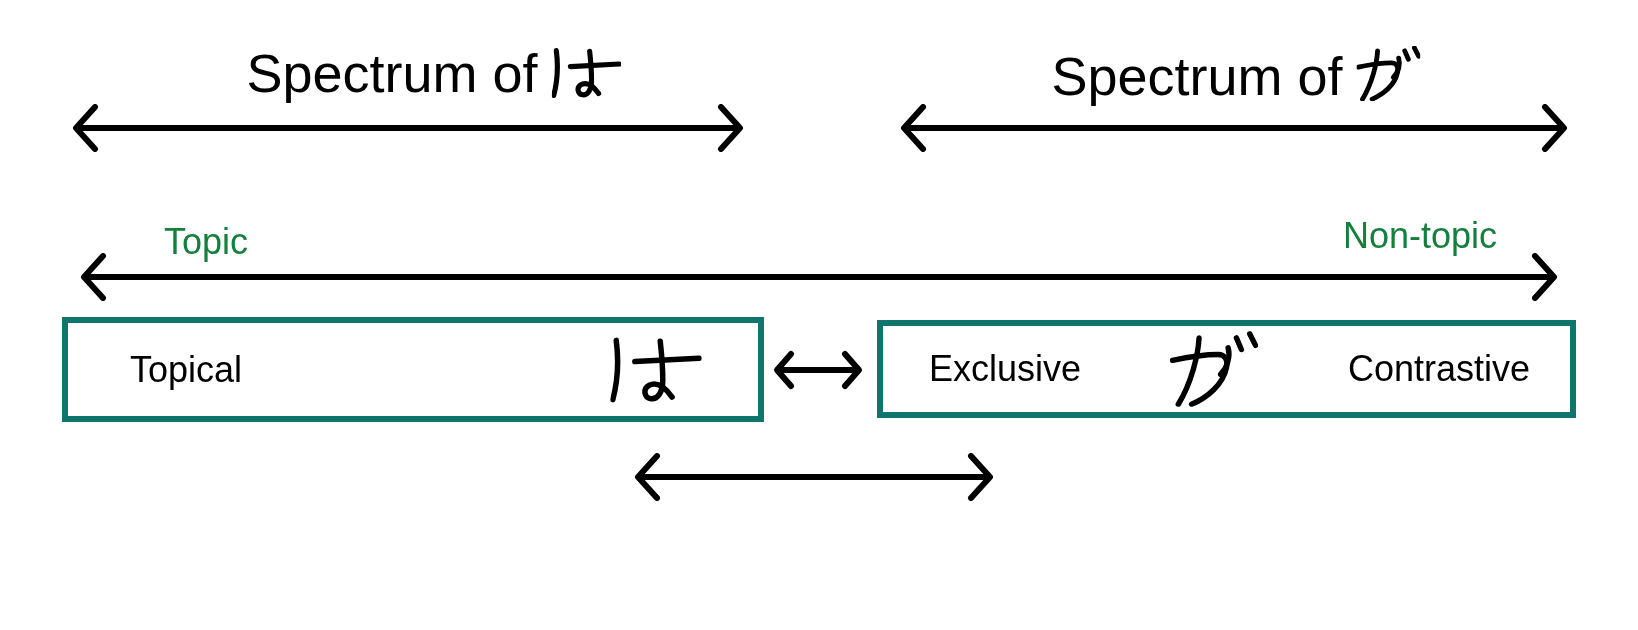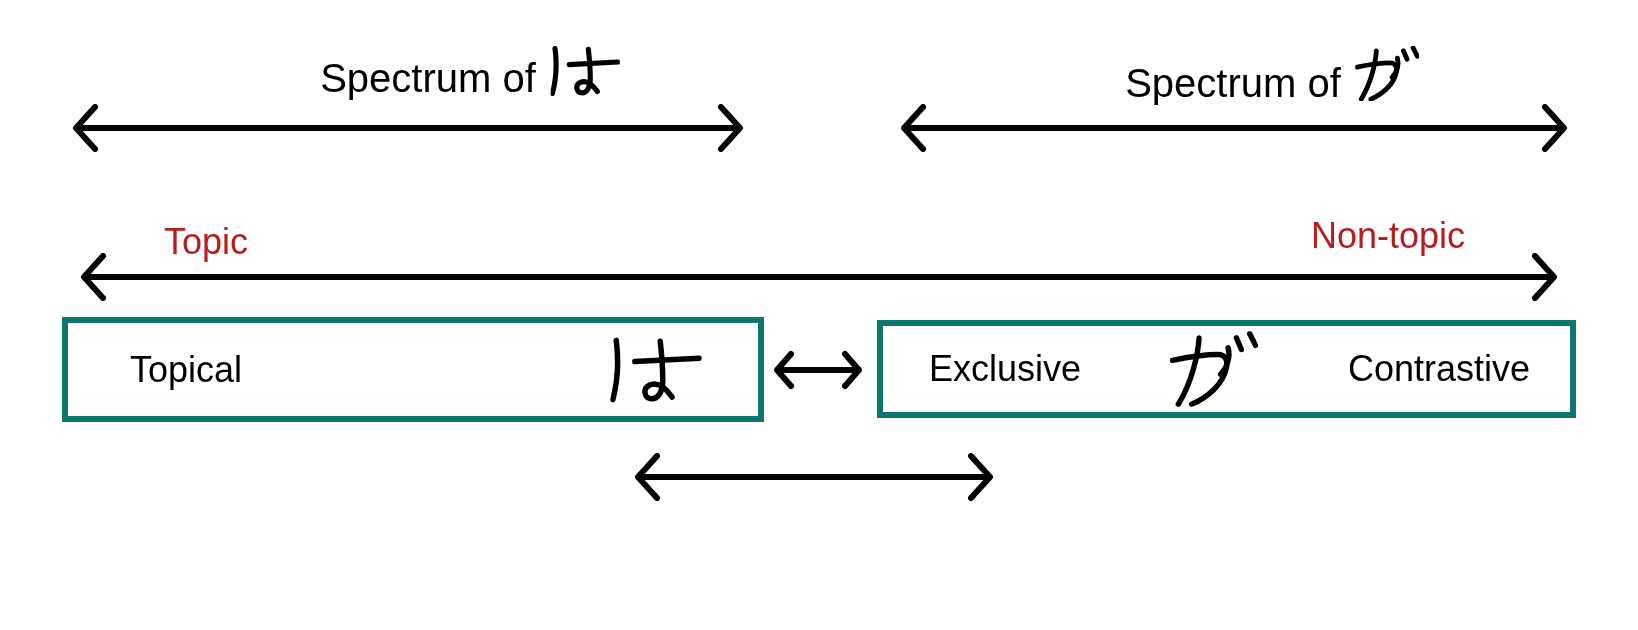--- a/index.html
+++ b/index.html
@@ -9,37 +9,36 @@
     width: 1638px;
     height: 630px;
     background: #ffffff;
     color: #000000;
     font-family: "Liberation Sans", sans-serif;
     overflow: hidden;
   }
   .big-title {
     position: absolute;
     transform: translateX(-50%);
-    font-size: 40px;
+    font-size: 54px;
     line-height: 1.1;
     white-space: nowrap;
     display: flex;
     align-items: flex-end;
     gap: 14px;
     color: #000;
-    margin-left: 36px;
   }
   .big-title .t-text { line-height: 1; }
   .small-label {
     position: absolute;
     transform: translateX(-50%);
     font-size: 36px;
     line-height: 1.1;
     white-space: nowrap;
-    color: #b91c1c;
+    color: #15803d;
   }
   .arrow-svg { position: absolute; display: block; }
   .arrow-svg line, .arrow-svg polyline {
     stroke: #000;
     stroke-width: 6;
     fill: none;
     stroke-linecap: round;
     stroke-linejoin: round;
   }
   .spec-box {
@@ -106,21 +105,21 @@
         <use href="#kana-ga"></use>
       </svg>
   </div>
   <svg class="arrow-svg" style="left:896px; top:104px;" width="676" height="48" viewBox="0 0 676 48">
     <line x1="10" y1="24" x2="666" y2="24"></line>
     <polyline points="27,3 8,24 27,45"></polyline>
     <polyline points="649,3 668,24 649,45"></polyline>
   </svg>
 
   <div class="small-label" style="left:206px; top:222px;">Topic</div>
-  <div class="small-label" style="left:1388px; top:216px;">Non-topic</div>
+  <div class="small-label" style="left:1420px; top:216px;">Non-topic</div>
   <svg class="arrow-svg" style="left:76px; top:253px;" width="1486" height="48" viewBox="0 0 1486 48">
     <line x1="10" y1="24" x2="1476" y2="24"></line>
     <polyline points="27,3 8,24 27,45"></polyline>
     <polyline points="1459,3 1478,24 1459,45"></polyline>
   </svg>
 
   <div class="spec-box box-wa">
     <span class="word">Topical</span>
     <svg class="kana kana-box-wa" viewBox="0 0 108 78" role="img" aria-label="は">
         <use href="#kana-wa"></use>

